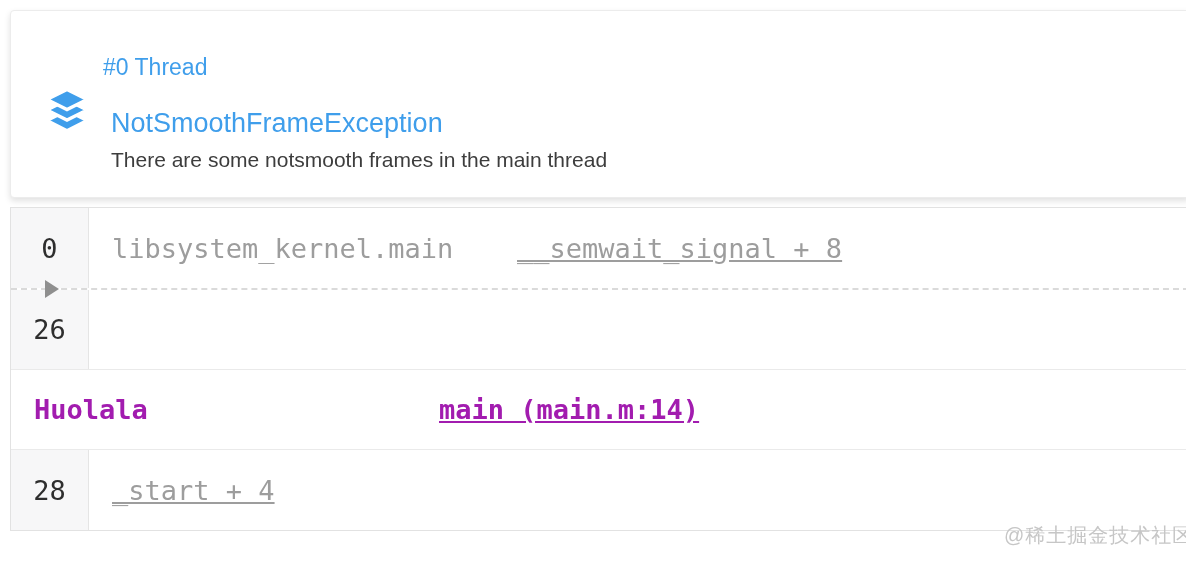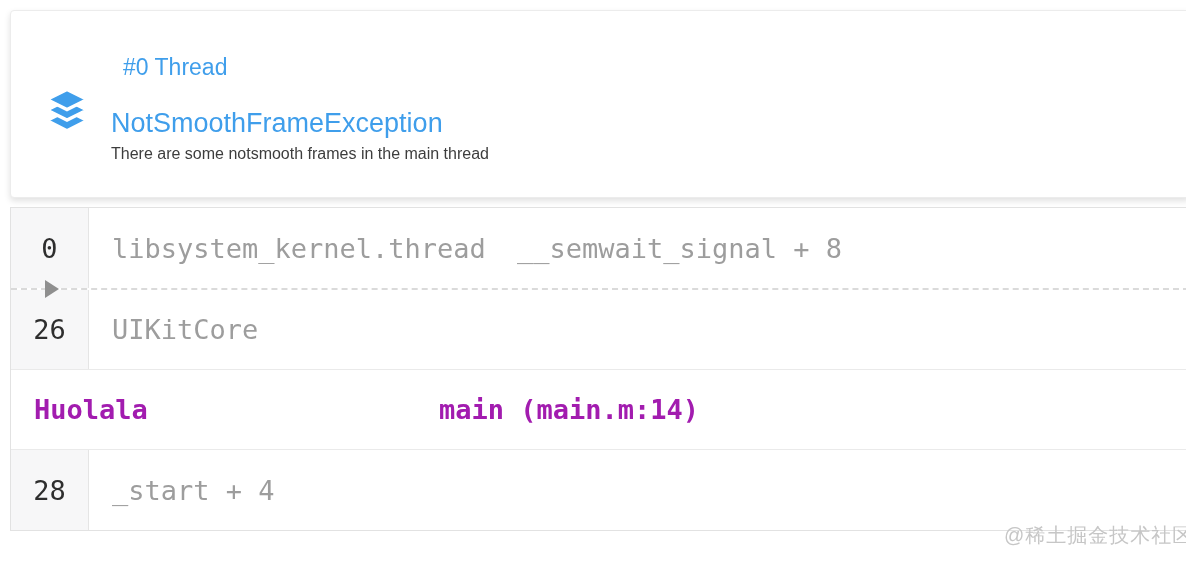--- a/index.html
+++ b/index.html
@@ -7,29 +7,29 @@
               font-family:"Liberation Sans", sans-serif; position:relative; }
 
   
   .card {
     position:absolute; left:10px; top:10px; right:-4px; height:188px;
     background:#ffffff; border:1px solid #ececec; border-radius:4px;
     box-shadow:0 3px 6px rgba(0,0,0,0.12);
   }
   .layers-icon { position:absolute; left:30px; top:76px; width:52px; height:48px; }
   .thread-label {
-    position:absolute; left:112px; top:42px; font-size:23px; line-height:28px;
+    position:absolute; left:92px; top:42px; font-size:23px; line-height:28px;
     color:#3f9eeb;
   }
   .exception-name {
     position:absolute; left:100px; top:96px; font-size:27px; line-height:32px;
     color:#3f9eeb;
   }
   .exception-message {
-    position:absolute; left:100px; top:130px; font-size:16px; line-height:26px;
+    position:absolute; left:100px; top:136px; font-size:21px; line-height:26px;
     color:#3d3d3d;
   }
 
   
   .stack-table {
     position:absolute; left:10px; top:207px; right:-4px;
     background:#ffffff; border:1px solid #e2e2e2;
   }
   .frame-row { display:flex; height:80px; }
   .frame-row.bordered { border-bottom:1px solid #eaeaea; }
@@ -37,21 +37,21 @@
     width:78px; flex:0 0 78px; background:#f7f7f8; border-right:1px solid #e5e5e5;
     display:flex; align-items:center; justify-content:center;
     font-family:"DejaVu Sans Mono", monospace; font-size:27px; color:#2e2e2e;
   }
   .cell-content {
     flex:1; display:flex; align-items:center; padding-left:23px;
     font-family:"DejaVu Sans Mono", monospace; font-size:27px; color:#9d9d9d;
     white-space:nowrap; overflow:hidden;
   }
   .lib { flex:0 0 405px; width:405px; overflow:hidden; }
-  .sym { flex:0 0 auto; }
+  .sym { flex:0 0 auto;text-decoration:underline; }
   .frame-row.highlight .lib, .frame-row.highlight .sym {
     color:#a21caf; font-weight:bold;
   }
 
   
   .collapse-divider { position:relative; height:0; border-top:2px dashed #dadada; }
   .expand-triangle {
     position:absolute; left:34px; top:-10px; width:0; height:0;
     border-top:9px solid transparent; border-bottom:9px solid transparent;
     border-left:14px solid #8f8f8f; cursor:pointer;
@@ -77,33 +77,32 @@
   <div class="thread-label">#0 Thread</div>
   <div class="exception-name">NotSmoothFrameException</div>
   <div class="exception-message">There are some notsmooth frames in the main thread</div>
 </div>
 
 <div class="stack-table">
 
   <div class="frame-row">
     <div class="cell-num">0</div>
     <div class="cell-content">
-      <span class="lib">libsystem_kernel.thread</span>
+      <span class="lib">libsystem_kernel.main</span>
       <span class="sym">__semwait_signal + 8</span>
     </div>
   </div>
 
   <div class="collapse-divider">
     <div class="expand-triangle"></div>
   </div>
 
   <div class="frame-row bordered">
     <div class="cell-num">26</div>
     <div class="cell-content">
-      <span class="lib">UIKitCore</span>
     </div>
   </div>
 
   <div class="frame-row bordered highlight">
     <div class="cell-content">
       <span class="lib">Huolala</span>
       <span class="sym">main (main.m:14)</span>
     </div>
   </div>
 

